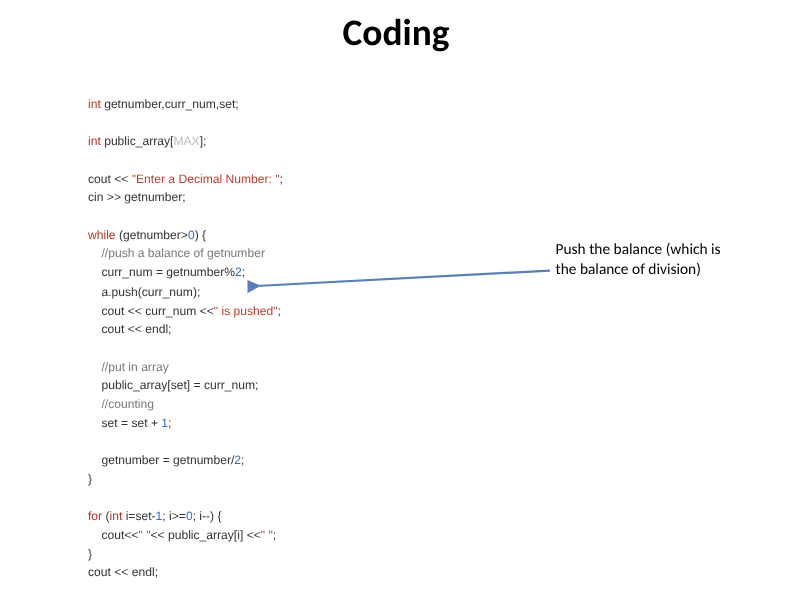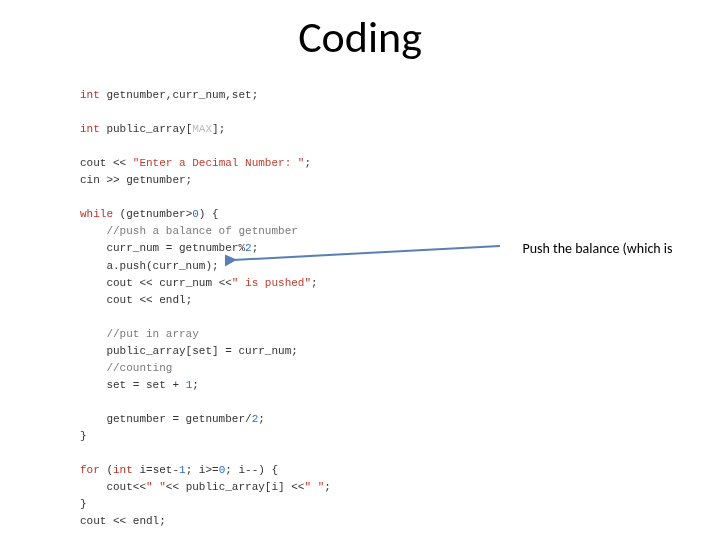--- a/index.html
+++ b/index.html
@@ -7,51 +7,50 @@
     padding: 0;
     width: 720px;
     height: 540px;
     background: #fff;
     font-family: Calibri, Arial, sans-serif;
     position: relative;
     overflow: hidden;
   }
   .title {
     text-align: center;
-    font-size: 44px;
+    font-size: 34px;
     color: #000;
     margin-top: 10px;
-    font-weight: 400;
+    font-weight: 700;
   }
   .code-block {
     position: absolute;
     left: 80px;
     top: 70px;
-    font-family: Liberation Mono, monospace;
+    font-family: Liberation Sans, sans-serif;
     font-size: 11px;
     line-height: 1.55;
     white-space: pre;
   }
   .kw { color: #b83325; }   
   .id { color: #333; }      
   .op { color: #333; }
   .str { color: #c23c2e; }  
   .num { color: #2a6bd6; }  
   .com { color: #7a7a7a; }
   .pale { color: #bbb; }    
 
   .annotation {
     position: absolute;
     left: 505px;
-    top: 240px;
+    top: 218px;
     font-size: 14px;
     color: #000;
     line-height: 1.25;
     width: 185px;
-    text-align: center;
   }
   .arrow-svg {
     position: absolute;
     left: 225px;
     top: 242px;
     width: 280px;
     height: 30px;
     pointer-events: none;
   }
 </style>
@@ -93,13 +92,14 @@
   <defs>
     <marker id="arrowhead" markerWidth="8" markerHeight="8" refX="2" refY="4" orient="auto">
       <polygon points="0 0, 8 4, 0 8" fill="#5a7fb5" transform="rotate(180 4 4)"></polygon>
     </marker>
   </defs>
   <line x1="275" y1="4" x2="8" y2="18" stroke="#5a7fb5" stroke-width="2" marker-end="url(#arrowhead)"></line>
 </svg>
 
 <div class="annotation">
   <div>Push the balance (which is</div>
+  <div>the balance of division)</div>
 </div>
 
 </body></html>

